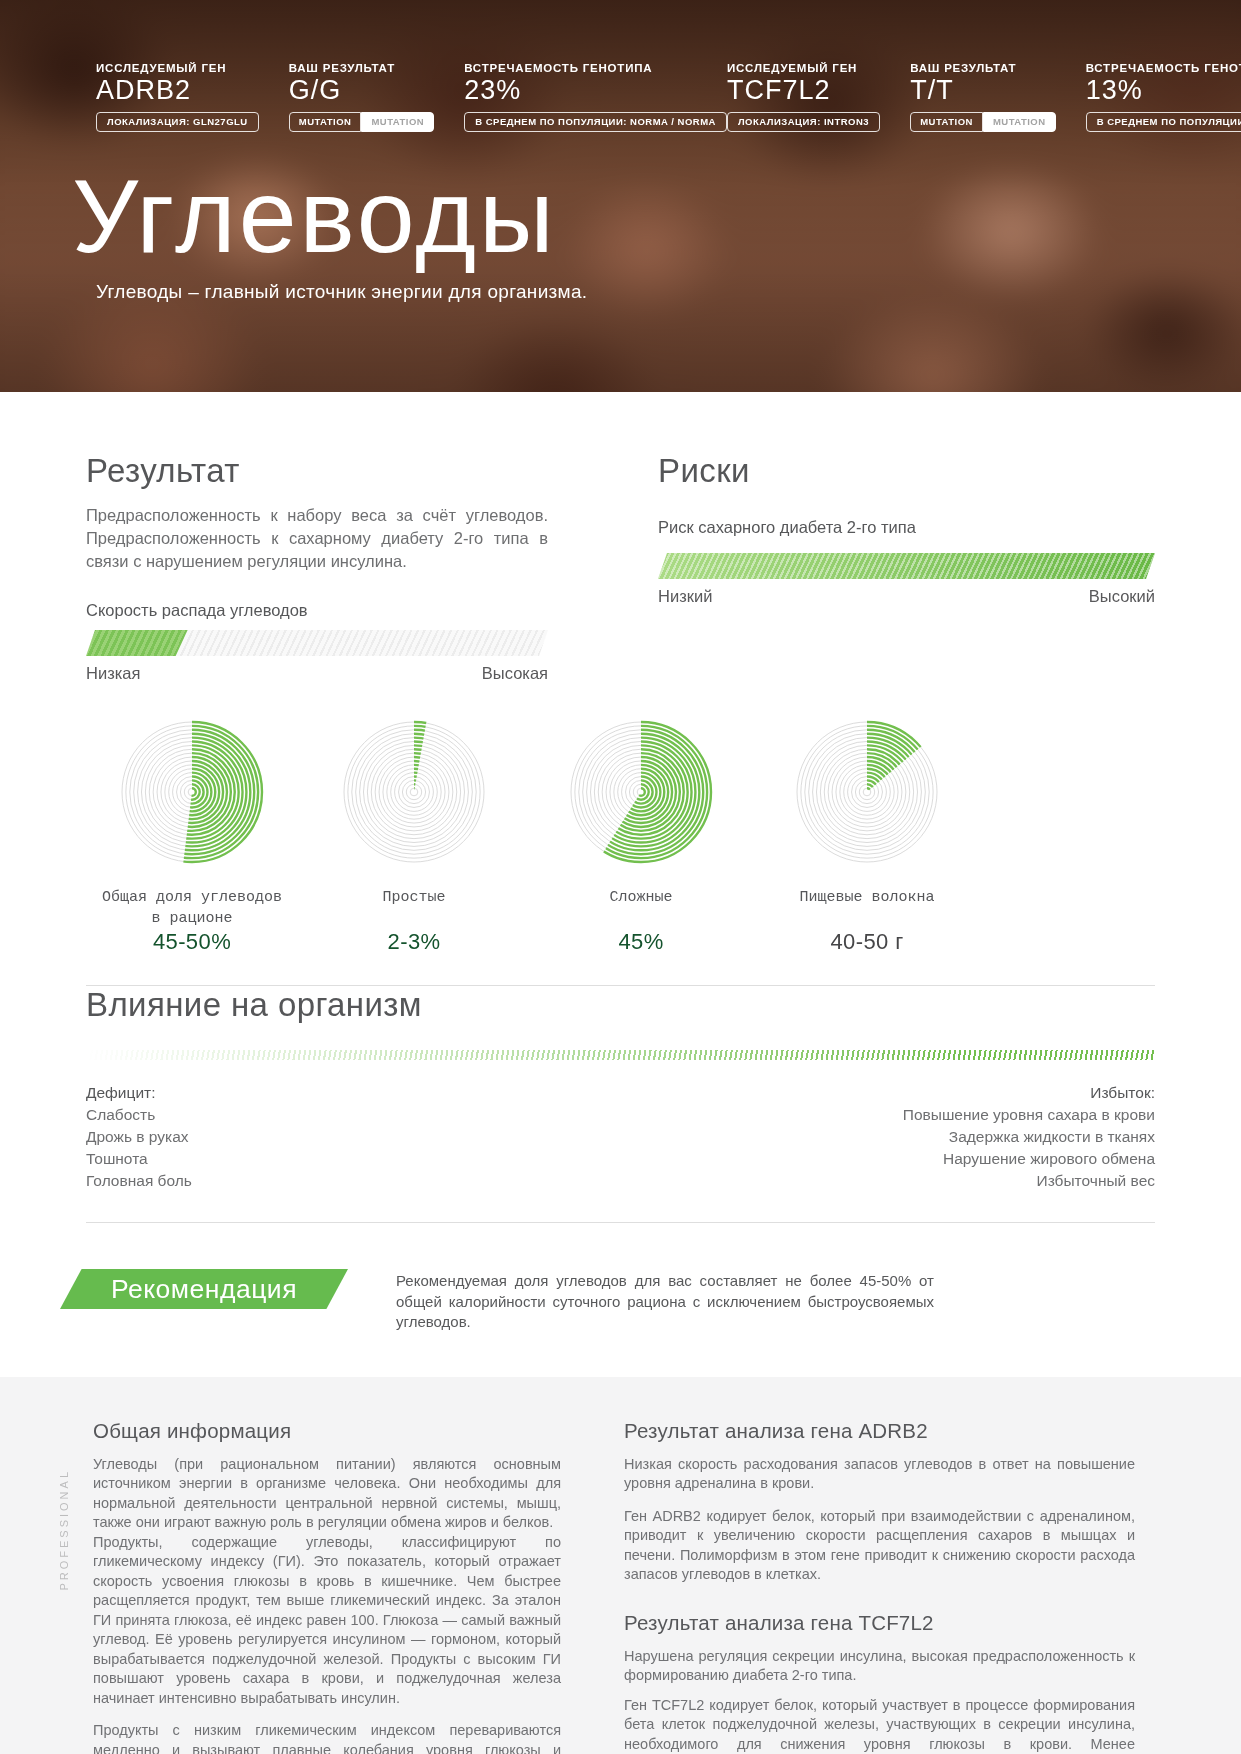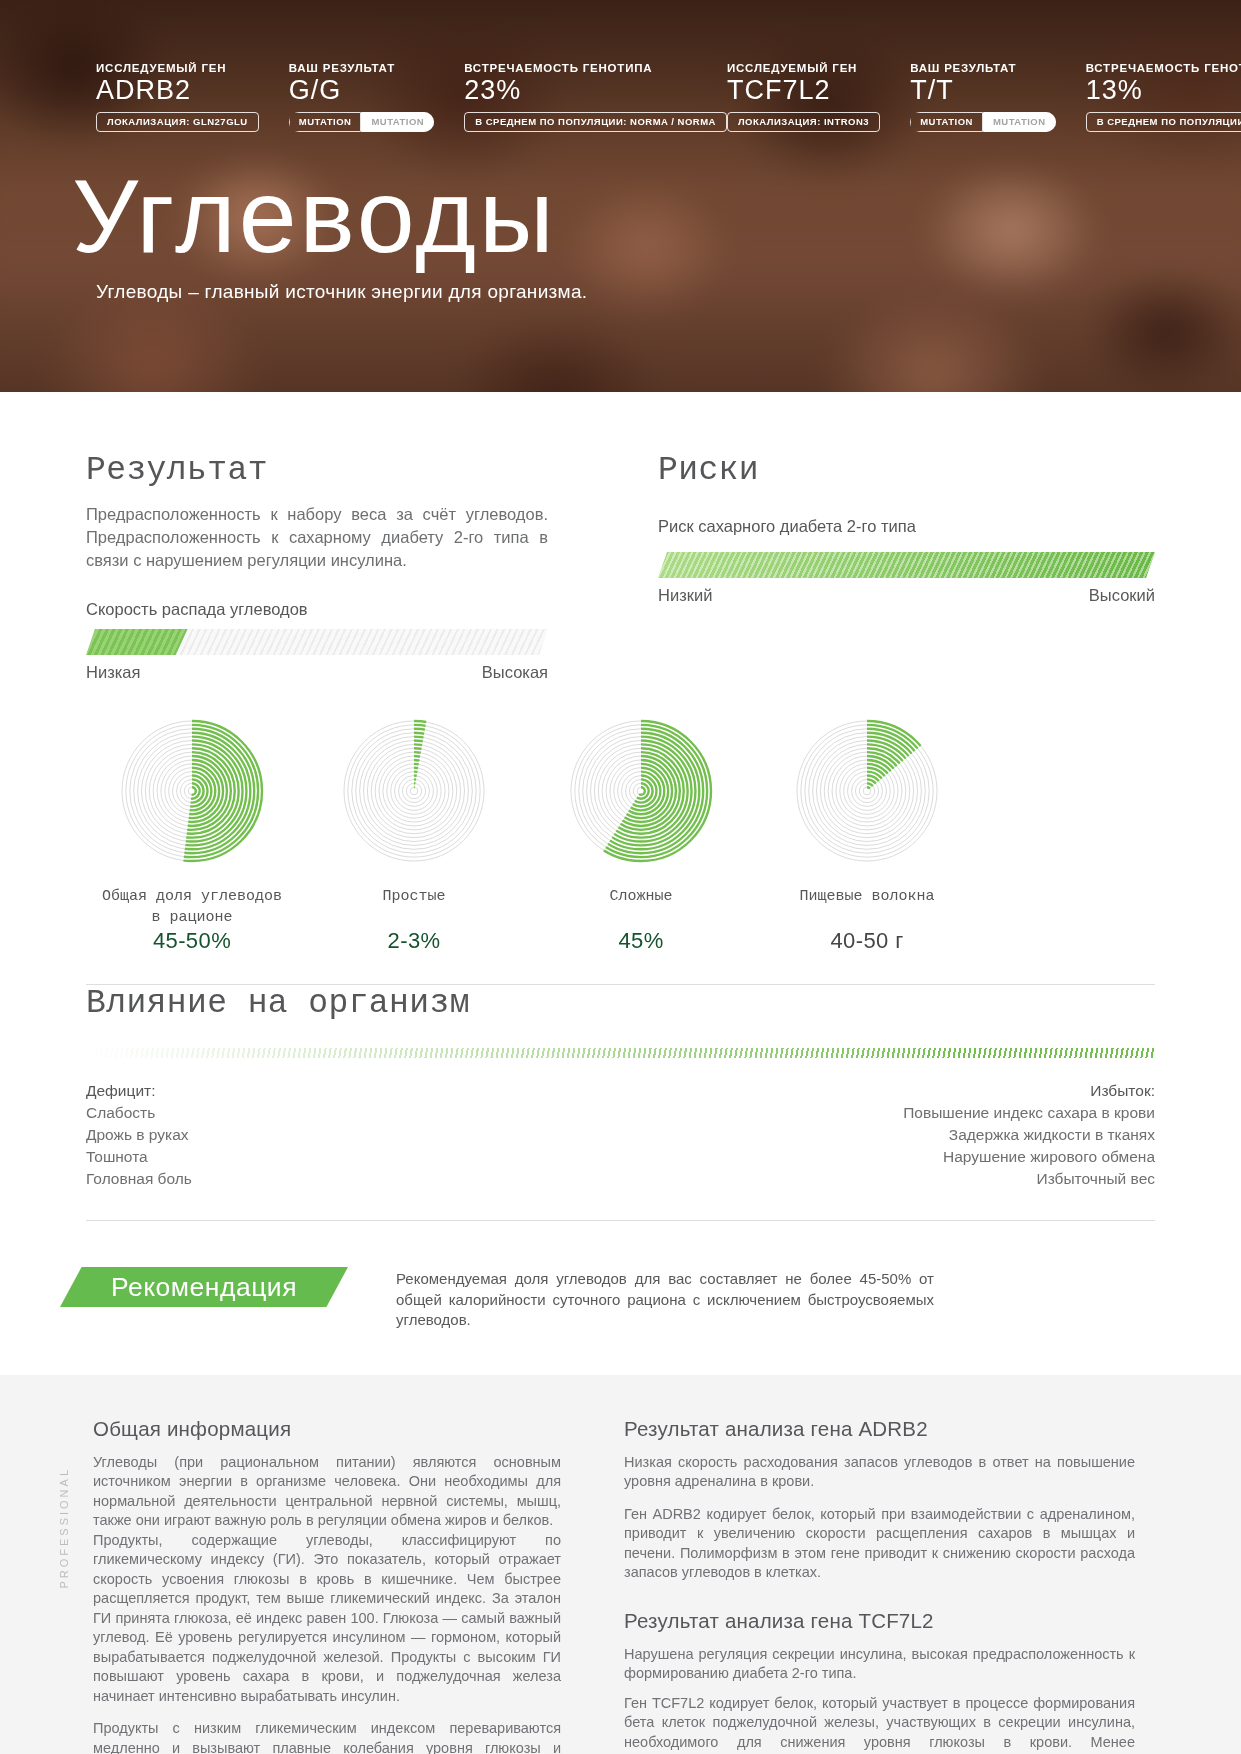--- a/index.html
+++ b/index.html
@@ -28,32 +28,32 @@
   .hero-content { position:relative; z-index:2; }
 
   .gene-row { display:flex; justify-content:space-between; padding:62px 92px 0 96px; }
   .gene-card { display:flex; gap:30px; }
   .gcol { display:flex; flex-direction:column; align-items:flex-start; }
   .glabel { font-size:11.5px; letter-spacing:.8px; color:#fff; font-weight:bold; white-space:nowrap; }
   .gvalue { font-size:27px; margin:1px 0 6px; color:#fff; font-weight:400; letter-spacing:1px; }
   .gvalue.light { font-weight:300; }
   .gbox { border:1px solid rgba(255,255,255,.85); border-radius:4px; color:#fff; font-size:9.5px;
           letter-spacing:.5px; padding:3px 10px 4px; white-space:nowrap; font-weight:bold; }
-  .gtoggle { display:flex; border-radius:10px; overflow:hidden; }
+  .gtoggle { display:flex; border-radius:0; overflow:hidden; }
   .gtoggle .seg { font-size:9.5px; letter-spacing:.5px; padding:3px 9px 4px; color:#fff; font-weight:bold;
                   border:1px solid rgba(255,255,255,.85); border-radius:4px 0 0 4px; }
   .gtoggle .seg.active { background:#fff; color:#a3a3a3; border-radius:0 4px 4px 0; border-color:#fff; }
 
   .hero-title { margin:30px 0 0 72px; font-size:104px; line-height:1.05; color:#fff;
                 font-weight:200; letter-spacing:3px; font-family:"Liberation Sans", sans-serif; }
   .hero-sub { margin:10px 0 0 96px; font-size:19px; color:#fff; font-weight:300; letter-spacing:.3px; }
 
   
   .content { padding:0 86px; }
-  h2 { font-size:33px; color:#555658; font-weight:400; letter-spacing:.4px;font-family:Liberation Mono, monospace; }
+  h2 { font-size:33px; color:#555658; font-weight:400; letter-spacing:.4px; }
   .columns { display:flex; margin-top:60px; }
   .col-left { width:462px; }
   .col-right { margin-left:auto; width:497px; }
   .body-text { margin-top:14px; font-size:16.5px; line-height:23px; color:#6e6f71; text-align:justify; }
   .minibar-label { margin:28px 0 10px; font-size:16.5px; color:#565759; }
   .bar { height:26px; position:relative; clip-path:polygon(9px 0, 100% 0, calc(100% - 9px) 100%, 0 100%); }
   .bar.speed { background:repeating-linear-gradient(115deg, #ececec 0 2px, #f9f9f9 2px 6px); }
   .bar .fill { position:absolute; left:0; top:0; bottom:0;
     background:repeating-linear-gradient(115deg, #7cc356 0 3px, #9ad276 3px 6px);
     clip-path:polygon(0 0, 100% 0, calc(100% - 12px) 100%, 0 100%); }
@@ -410,21 +410,21 @@
     <div class="inf-cols">
       <div class="inf-left">
         <div class="inf-title">Дефицит:</div>
         <div>Слабость</div>
         <div>Дрожь в руках</div>
         <div>Тошнота</div>
         <div>Головная боль</div>
       </div>
       <div class="inf-right">
         <div class="inf-title">Избыток:</div>
-        <div>Повышение индекс сахара в крови</div>
+        <div>Повышение уровня сахара в крови</div>
         <div>Задержка жидкости в тканях</div>
         <div>Нарушение жирового обмена</div>
         <div>Избыточный вес</div>
       </div>
     </div>
     <div class="rule"></div>
   </div>
 
   <div class="reco">
     <div class="banner">Рекомендация</div>

